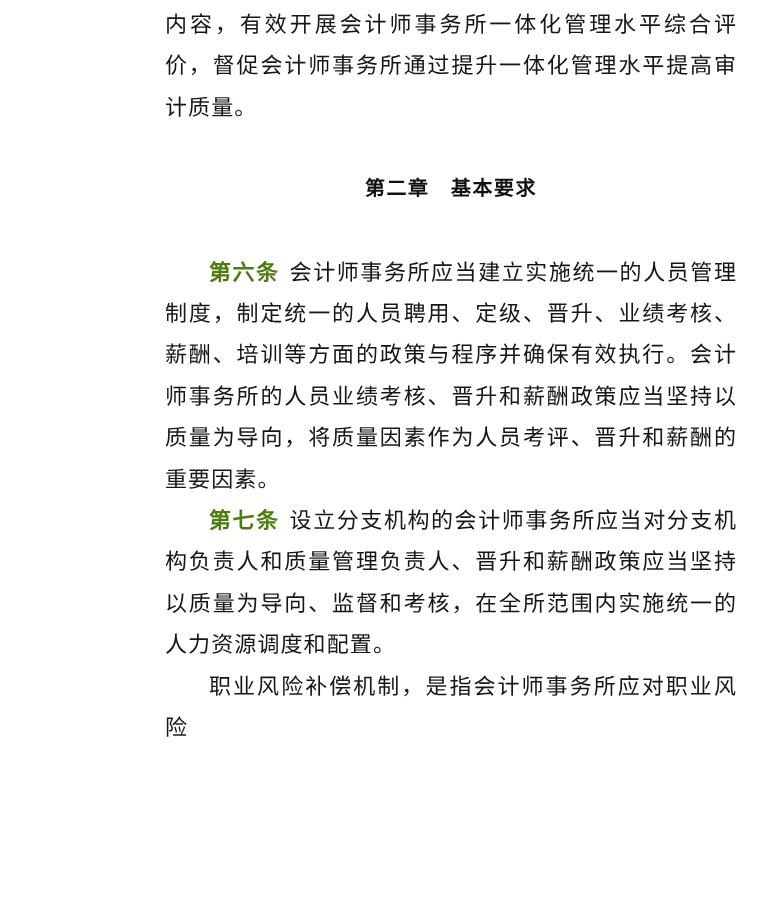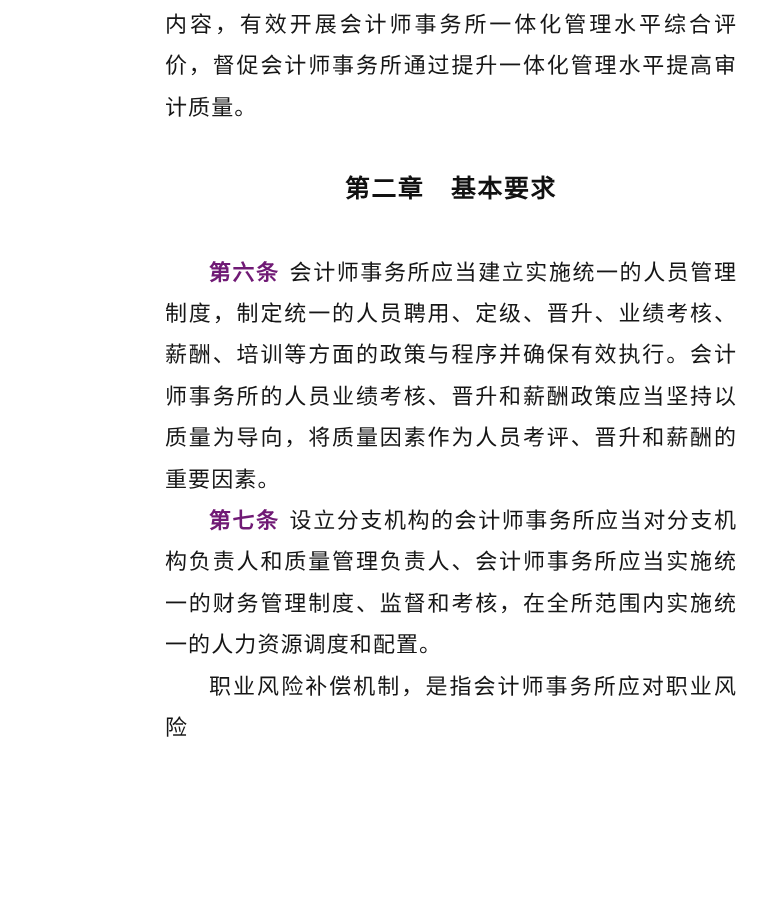--- a/index.html
+++ b/index.html
@@ -28,46 +28,46 @@
     letter-spacing: 1.1px;
     word-break: break-all;
   }
   .para.indent {
     text-indent: 2em;
   }
   .chapter-heading {
     margin: 40px 0 42px 0;
     text-align: center;
     font-weight: 700;
-    font-size: 25px;
+    font-size: 20px;
     line-height: 41.4px;
     letter-spacing: 1.5px;
     font-family: "Liberation Sans", "DejaVu Sans", sans-serif;
     color: #111111;
   }
   .article-label {
     font-weight: 700;
     font-family: Liberation Serif, serif;
     margin-right: 0.45em;
-    color: #701a75;
+    color: #4d7c0f;
   }
 </style>
 </head>
 <body>
 
 <div class="page">
 
   <p class="para">内容，有效开展会计师事务所一体化管理水平综合评价，督促会计师事务所通过提升一体化管理水平提高审计质量。</p>
 
   <h2 class="chapter-heading">第二章　基本要求</h2>
 
   <p class="para indent">
     <span class="article-label">第六条</span><span>会计师事务所应当建立实施统一的人员管理制度，制定统一的人员聘用、定级、晋升、业绩考核、薪酬、培训等方面的政策与程序并确保有效执行。会计师事务所的人员业绩考核、晋升和薪酬政策应当坚持以质量为导向，将质量因素作为人员考评、晋升和薪酬的重要因素。</span>
   </p>
 
   <p class="para indent">
-    <span class="article-label">第七条</span><span>设立分支机构的会计师事务所应当对分支机构负责人和质量管理负责人、会计师事务所应当实施统一的财务管理制度、监督和考核，在全所范围内实施统一的人力资源调度和配置。</span>
+    <span class="article-label">第七条</span><span>设立分支机构的会计师事务所应当对分支机构负责人和质量管理负责人、晋升和薪酬政策应当坚持以质量为导向、监督和考核，在全所范围内实施统一的人力资源调度和配置。</span>
   </p>
 
 
   <p class="para indent">职业风险补偿机制，是指会计师事务所应对职业风险</p>
 
 </div>
 
 </body></html>

